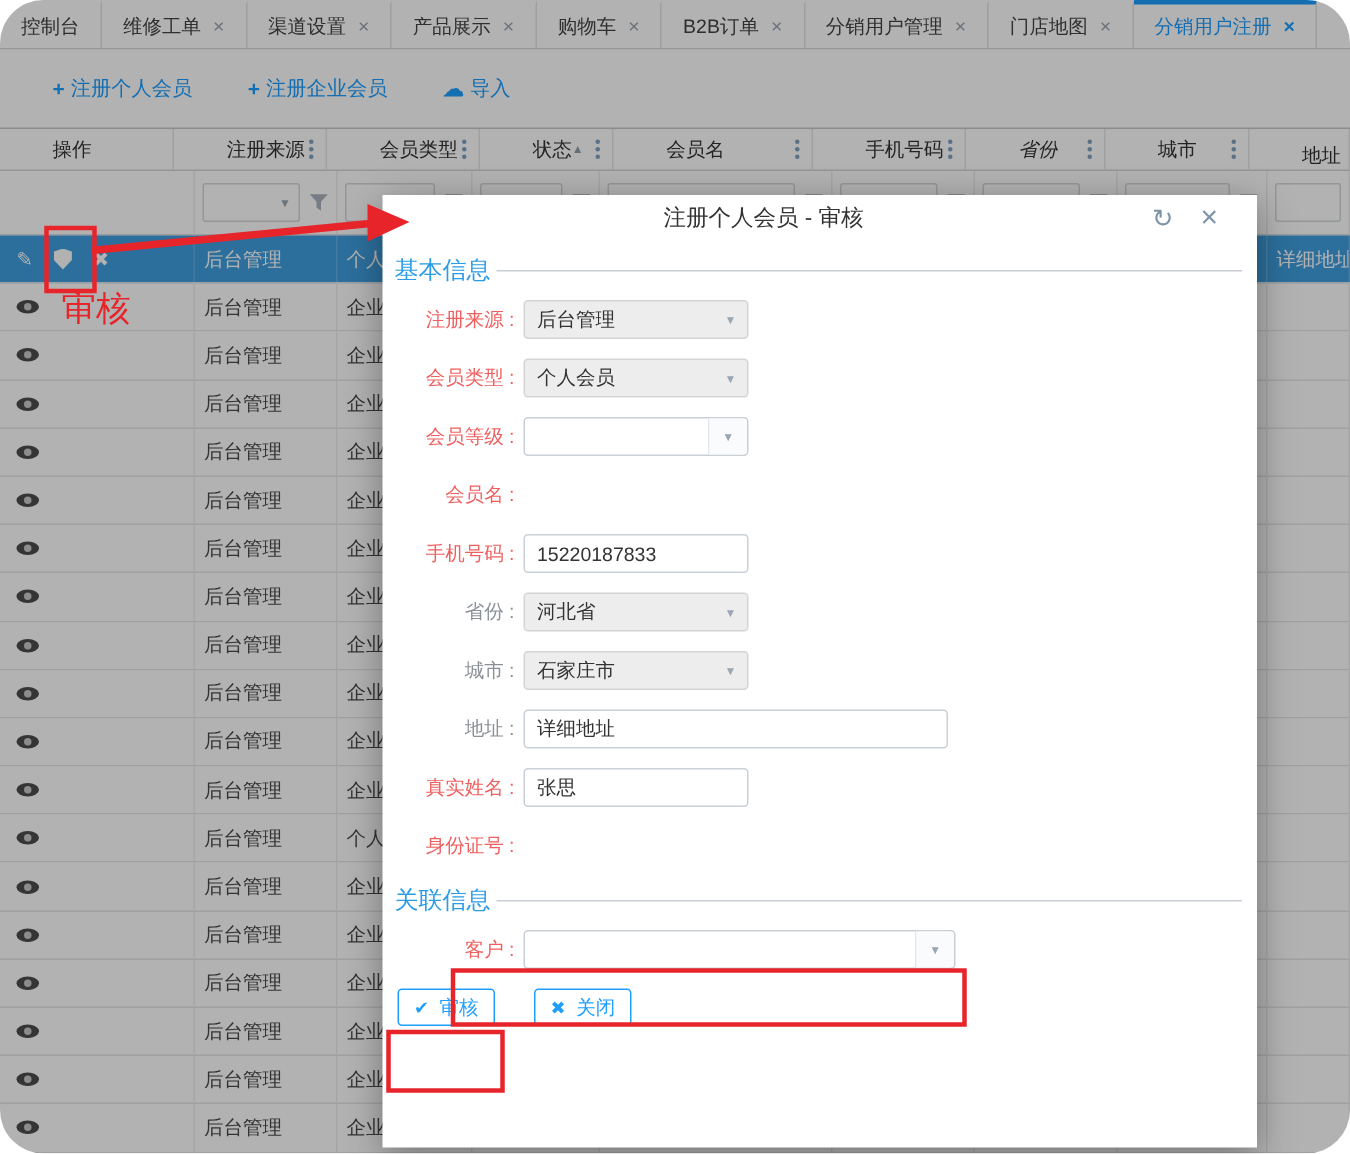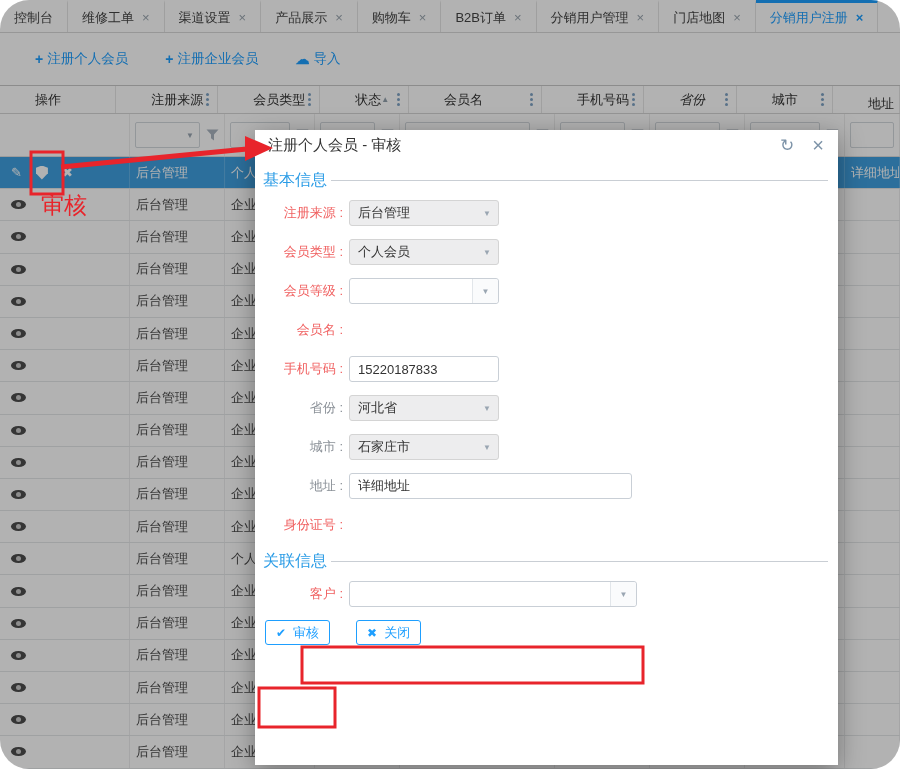--- a/index.html
+++ b/index.html
@@ -47,21 +47,21 @@
   .act{font-size:13px;color:#fff;line-height:1;}
   .eye{width:15px;height:9px;border-radius:50%;background:#4c4c4c;position:relative;display:inline-block;}
   .eye:after{content:"";position:absolute;left:5px;top:2px;width:5px;height:5px;border-radius:50%;background:#c9c9c9;}
   .shield{width:12px;height:14px;background:#fff;display:inline-block;
           clip-path:polygon(50% 0,100% 15%,100% 55%,50% 100%,0 55%,0 15%);}
 
   
   .overlay{position:absolute;inset:0;background:rgba(0,0,0,.3);z-index:10;}
   .modal{position:absolute;left:255px;top:130px;width:583px;height:635px;background:#fff;z-index:20;
          box-shadow:0 6px 24px rgba(0,0,0,.35);box-sizing:border-box;}
-  .m-head{height:30px;display:flex;align-items:center;padding:0 14px 0 13px;}
+  .m-head{height:30px;display:flex;align-items:center;padding:0 26px 0 13px;text-align:center;}
   .m-title{font-size:15px;color:#333;flex:1;}
   .m-ic{color:#7d93a8;font-size:17px;margin-left:18px;cursor:pointer;line-height:1;}
   .m-close{font-size:20px;}
   .m-body{padding:2px 10px 0 8px;}
   .sec{display:flex;align-items:center;margin:8px 0 9px;}
   .sec-t{font-size:16px;color:#2b9ce6;flex:none;}
   .sec-l{flex:1;border-top:1px solid #c9ced4;margin-left:4px;height:0;}
   .frow{display:flex;align-items:center;margin-bottom:13px;height:26px;}
   .mlabel{width:86px;text-align:right;padding-right:6px;color:#8a9097;font-size:13px;flex:none;box-sizing:border-box;}
   .mlabel.req{color:#f05f5f;}
@@ -594,20 +594,26 @@
             <span class="mcaret">▼</span>
           </div>
         </div>
         <div class="frow">
           <label class="mlabel">地址 :</label>
           <div class="minput" style="width: 283px;">
             <span class="mval">详细地址</span>
           </div>
         </div>
         <div class="frow">
+          <label class="mlabel req">真实姓名 :</label>
+          <div class="minput">
+            <span class="mval">张思</span>
+          </div>
+        </div>
+        <div class="frow">
           <label class="mlabel req">身份证号 :</label>
         </div>
         <div class="sec">
           <span class="sec-t">关联信息</span>
           <span class="sec-l"></span>
         </div>
         <div class="frow">
           <label class="mlabel req">客户 :</label>
           <div class="msel" style="width: 288px;">
             <span class="mval"></span>

